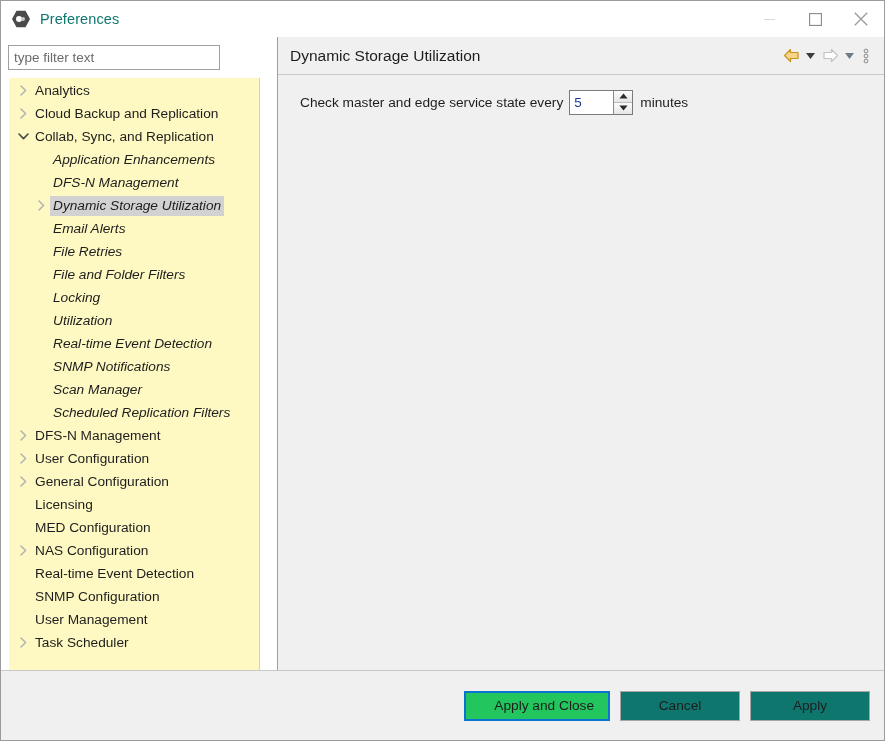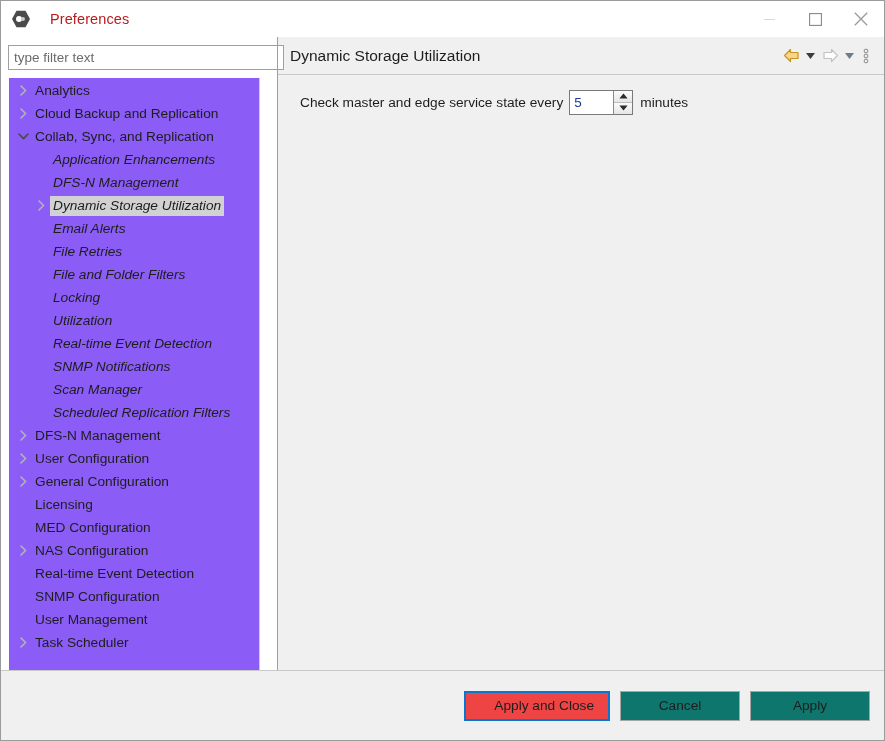--- a/index.html
+++ b/index.html
@@ -54,23 +54,23 @@
     clip-path: polygon(25% 4%, 75% 4%, 100% 50%, 75% 96%, 25% 96%, 0% 50%);
   }
   #app-icon .eye1, #app-icon .eye2 {
     position: absolute;
     border-radius: 50%;
     background: #ffffff;
   }
   #app-icon .eye1 { width: 6px; height: 6px; left: 4px; top: 6px; }
   #app-icon .eye2 { width: 4px; height: 4px; left: 9px; top: 7px; background: #c9c9c9; }
   #window-title {
-    margin-left: 20px;
+    margin-left: 10px;
     font-size: 14.5px;
-    color: #b91c1c;
+    color: #0f766e;
     letter-spacing: 0.1px;
     white-space: nowrap;
   }
   #winbuttons {
     position: absolute;
     right: 0; top: 0;
     height: 36px;
     display: flex;
     align-items: stretch;
   }
@@ -99,39 +99,39 @@
     flex: 0 0 277px;
     display: flex;
     flex-direction: column;
     background: #ffffff;
     box-sizing: border-box;
     padding: 8px 6px 0 7px;
     position: relative;
   }
   #filter-input {
     box-sizing: border-box;
-    width: 276px;
+    width: 212px;
     height: 25px;
     border: 1px solid #a0a0a0;
     background: #ffffff;
     font-family: "Liberation Sans", sans-serif;
     font-size: 13.5px;
     color: #222;
     padding: 4px 5px;
     outline: none;
     flex: 0 0 25px;
   }
   #filter-input::placeholder { color: #6b6b6b; opacity: 1; }
 
   #tree-wrap {
     flex: 1 1 auto;
     margin-top: 8px;
     box-sizing: border-box;
     border-left: 1px solid #ffffff;
-    background: #8b5cf6;
+    background: #fef9c3;
     position: relative;
     display: flex;
     flex-direction: row;
     min-height: 0;
     overflow: hidden;
   }
   #tree {
     flex: 1 1 auto;
     overflow: hidden;
     padding-top: 1px;
@@ -297,21 +297,21 @@
     font-size: 13.7px;
     color: #1d1d1d;
     cursor: default;
     display: flex;
     align-items: center;
     justify-content: center;
     white-space: nowrap;
   }
   .dlgbtn.primary {
     border: 2px solid #0a74d1;
-    background: #ef4444;
+    background: #22c55e;
     padding-left: 28px;
   }
 </style>
 </head>
 <body>
 
 <div id="window">
 
   <div id="titlebar">
     <div id="app-icon">

